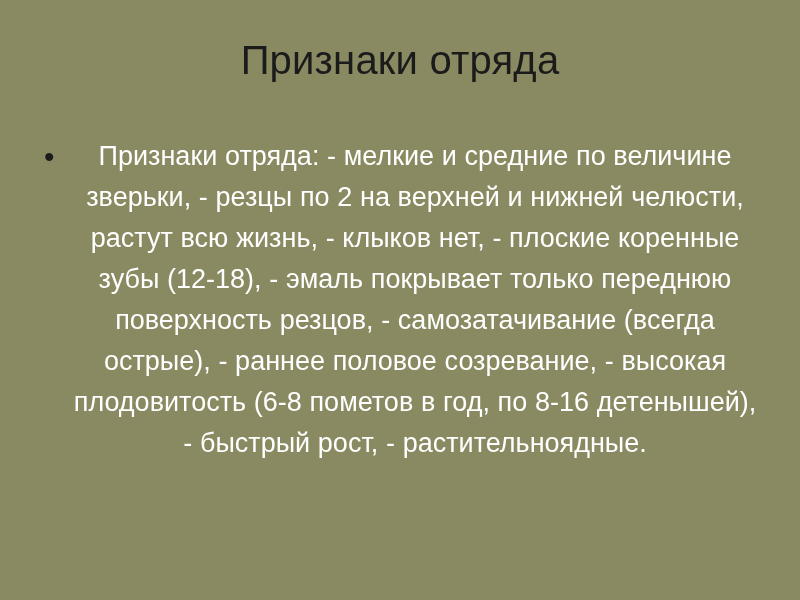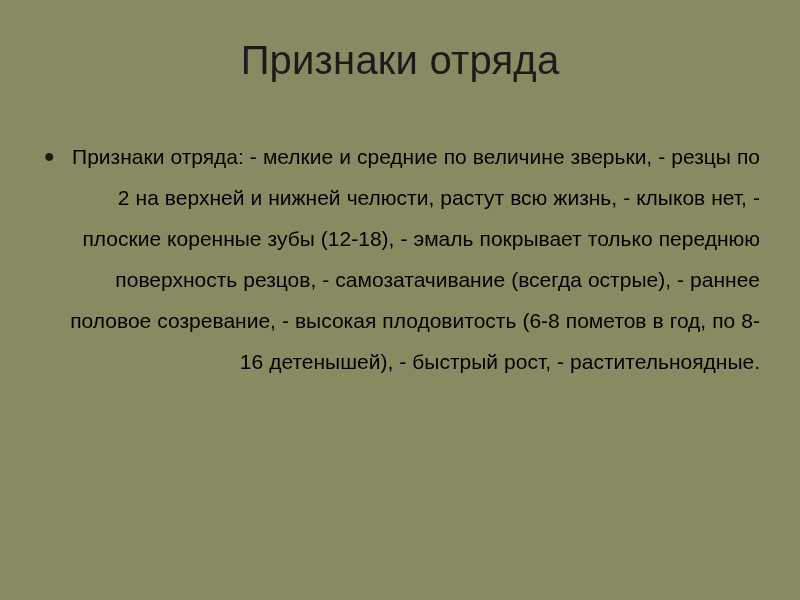--- a/index.html
+++ b/index.html
@@ -45,24 +45,24 @@
   .bullet-dot {
     flex: 0 0 auto;
     width: 26px;
     font-size: 30px;
     line-height: 41px;
     color: #1b1b1b;
     text-align: left;
   }
   .bullet-text {
     flex: 1 1 auto;
-    font-size: 21px;
+    font-size: 27px;
     line-height: 41px;
-    color: #000000;
-    text-align: right;
+    color: #ffffff;
+    text-align: center;
     word-spacing: 0.2px;
   }
 </style>
 </head>
 <body>
 
 <div class="slide">
 
   <div class="slide-title">Признаки отряда</div>
 

